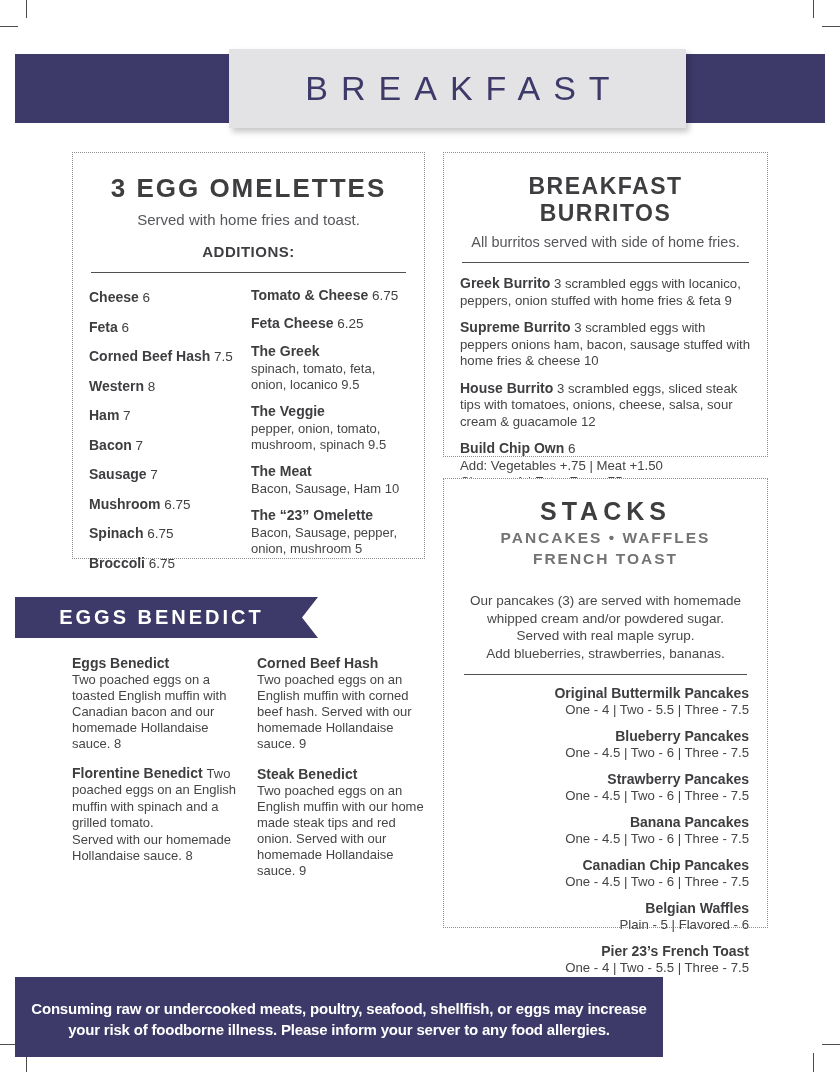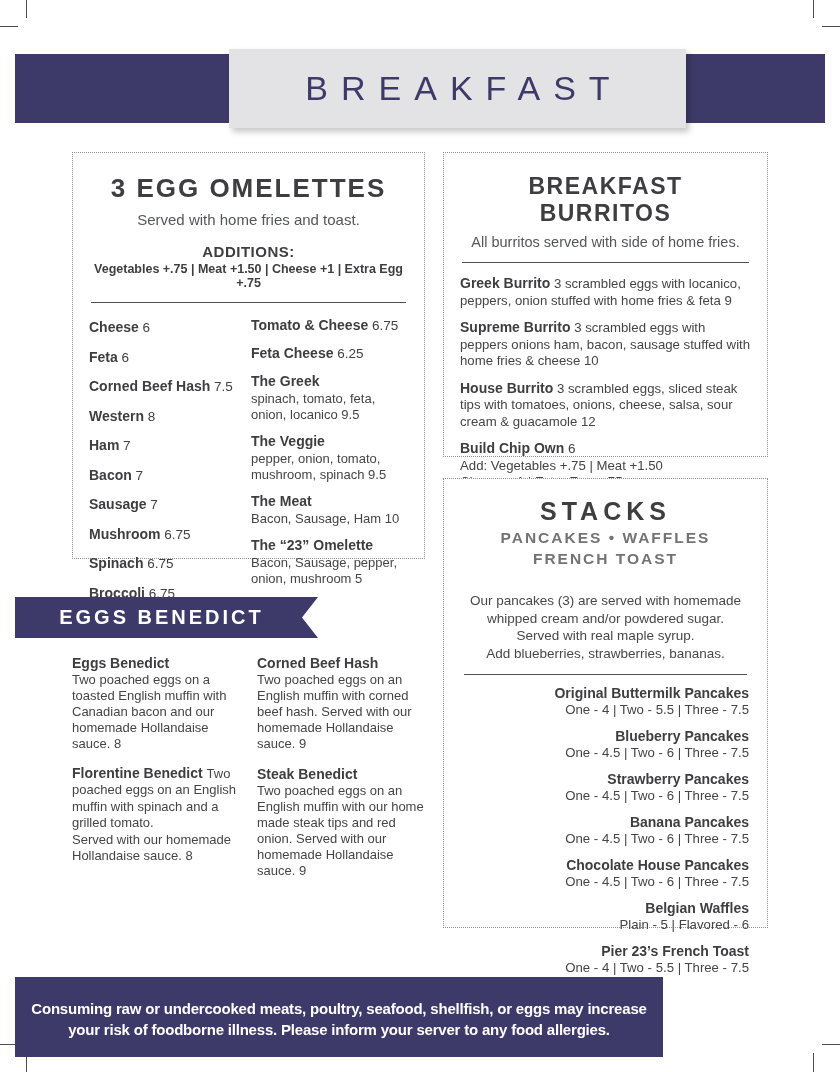--- a/index.html
+++ b/index.html
@@ -89,21 +89,20 @@
 <div class="header-bar"></div>
 <div class="title-box">
   <span>BREAKFAST</span>
 </div>
 
 <div class="dotted-box" id="omelettes-box">
   <h2 class="sec-title">3 EGG OMELETTES</h2>
   <p class="sec-sub">Served with home fries and toast.</p>
   <div class="additions">
     <div class="add-label">ADDITIONS:</div>
-    <div class="add-line">Vegetables +.75  |  Meat +1.50  |  Cheese +1  |  Extra Egg +.75</div>
   </div>
   <div class="rule"></div>
   <div class="om-columns">
     <div class="om-col-left">
         <div class="om-row"><span class="item-name">Cheese</span><span class="item-price"> 6</span></div>
         <div class="om-row"><span class="item-name">Feta</span><span class="item-price"> 6</span></div>
         <div class="om-row"><span class="item-name">Corned Beef Hash</span><span class="item-price"> 7.5</span></div>
         <div class="om-row"><span class="item-name">Western</span><span class="item-price"> 8</span></div>
         <div class="om-row"><span class="item-name">Ham</span><span class="item-price"> 7</span></div>
         <div class="om-row"><span class="item-name">Bacon</span><span class="item-price"> 7</span></div>
@@ -158,21 +157,21 @@
       </div>
       <div class="stack-item">
         <div class="stack-name">Strawberry Pancakes</div>
         <div class="stack-prices">One - 4.5  |  Two - 6 |  Three - 7.5</div>
       </div>
       <div class="stack-item">
         <div class="stack-name">Banana Pancakes</div>
         <div class="stack-prices">One - 4.5  |  Two - 6  |  Three - 7.5</div>
       </div>
       <div class="stack-item">
-        <div class="stack-name">Chocolate House Pancakes</div>
+        <div class="stack-name">Canadian Chip Pancakes</div>
         <div class="stack-prices">One - 4.5  |  Two - 6  |  Three - 7.5</div>
       </div>
       <div class="stack-item">
         <div class="stack-name">Belgian Waffles</div>
         <div class="stack-prices">Plain - 5  |  Flavored - 6</div>
       </div>
       <div class="stack-item">
         <div class="stack-name">Pier 23’s French Toast</div>
         <div class="stack-prices">One - 4  |  Two - 5.5  |  Three - 7.5</div>
       </div>

